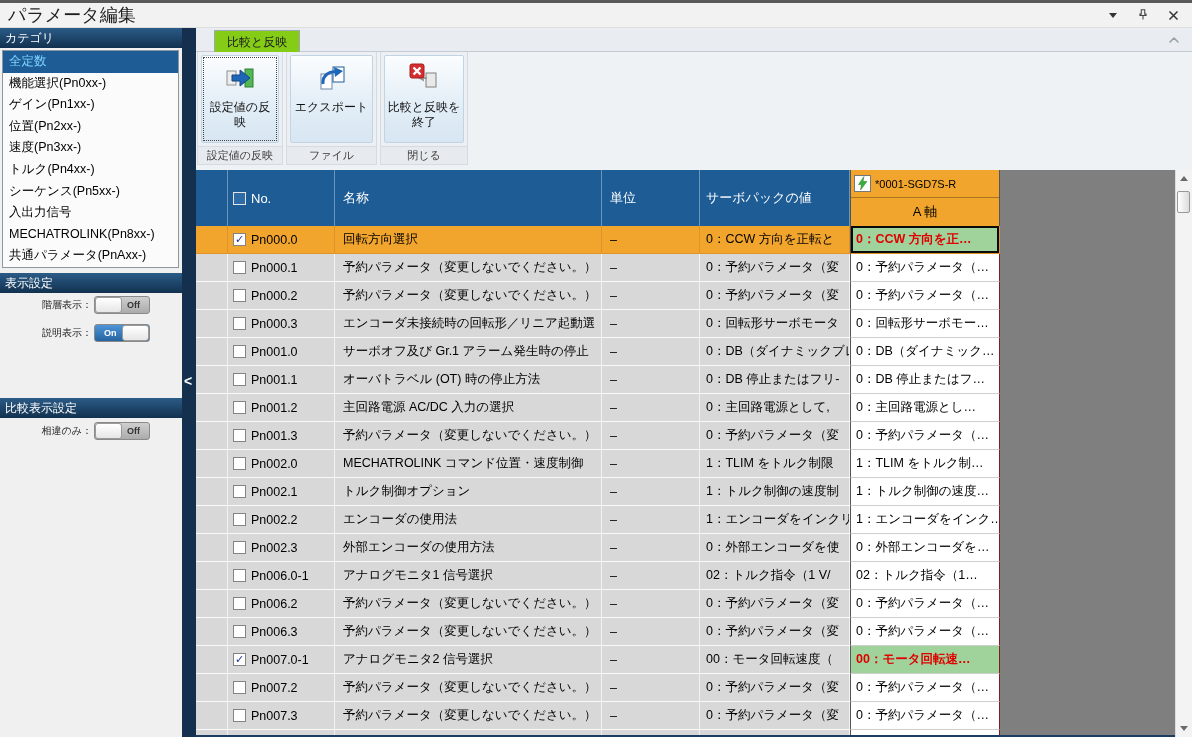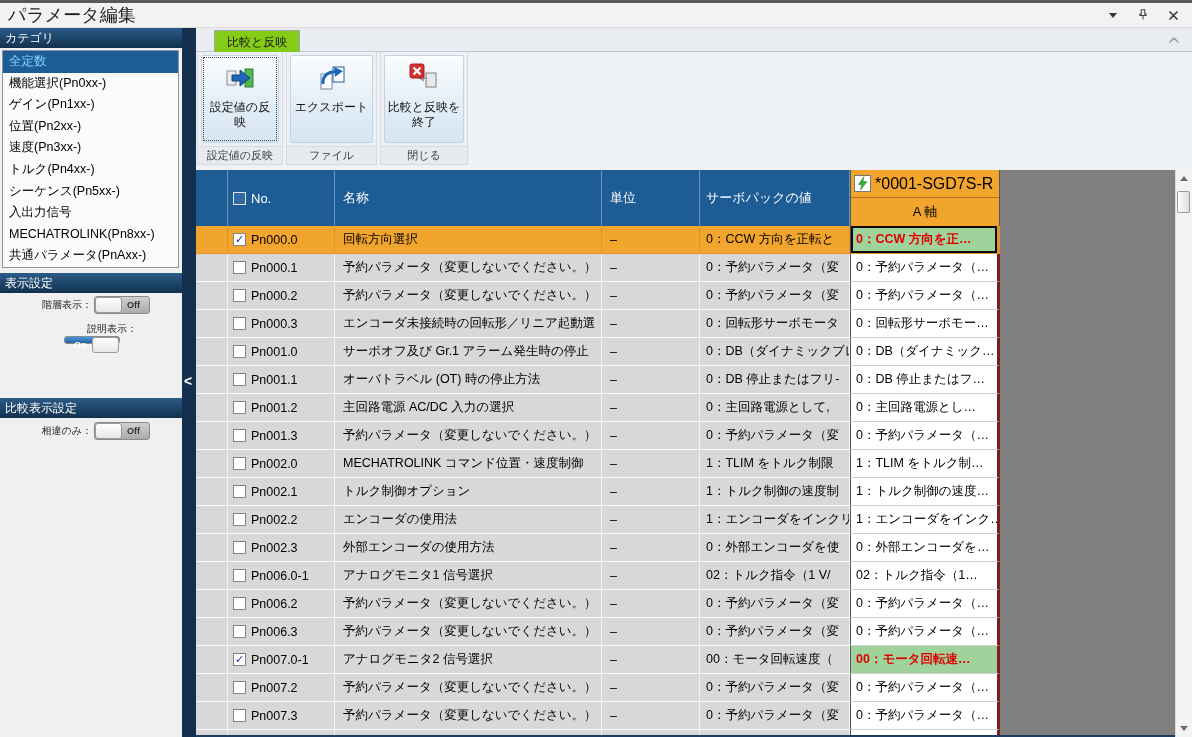--- a/index.html
+++ b/index.html
@@ -52,31 +52,31 @@
   .table-area{position:absolute;left:0;top:142px;width:979px;height:565px;background:#7F7F7F;overflow:hidden;border-bottom:2px solid #1C3C60;box-sizing:content-box;}
   .thead{display:flex;height:56px;}
   .th{background:#1E5C96;color:#FFF;font-size:13px;display:flex;align-items:center;box-sizing:border-box;border-right:1px solid rgba(255,255,255,0.35);}
   .c-rowhdr{width:32px;flex:none;}
   .c-no{width:107px;flex:none;padding-left:5px;}
   .c-name{width:267px;flex:none;padding-left:8px;}
   .c-unit{width:98px;flex:none;padding-left:8px;}
   .c-servo{width:150px;flex:none;padding-left:6px;}
   .c-axis{width:150px;flex:none;}
   .th-axis{width:150px;flex:none;display:flex;flex-direction:column;border-left:1px solid #555;border-right:1px solid #555;box-sizing:border-box;}
-  .axis-top{height:28px;background:#F2A52D;display:flex;align-items:center;gap:4px;padding-left:3px;font-size:16px;color:#000;white-space:nowrap;overflow:hidden;border-bottom:1px solid rgba(0,0,0,0.3);box-sizing:border-box;}
+  .axis-top{height:28px;background:#F2A52D;display:flex;align-items:center;gap:4px;padding-left:3px;font-size:11px;color:#000;white-space:nowrap;overflow:hidden;border-bottom:1px solid rgba(0,0,0,0.3);box-sizing:border-box;}
   .axis-bot{height:28px;background:#F2A52D;display:flex;align-items:center;justify-content:center;font-size:13px;color:#000;}
   .bolt{width:17px;height:17px;flex:none;display:flex;}
 
   .trow{display:flex;height:28px;}
   .td{background:#D8D8D8;font-size:12.5px;color:#000;display:flex;align-items:center;box-sizing:border-box;border-right:1px solid #F2F2F2;border-bottom:1px solid #FAFAFA;white-space:nowrap;overflow:hidden;}
   .td.c-no{padding-left:5px;}
   .td.c-name{padding-left:8px;}
   .td.c-unit{padding-left:8px;}
   .td.c-servo{padding-left:6px;}
-  .td.c-axis{background:#FFFFFF;border-left:1px solid #555;border-right:3px solid #7f1d1d;border-bottom:1px solid #CFCFCF;padding-left:5px;}
+  .td.c-axis{background:#FFFFFF;border-left:1px solid #555;border-right:1px solid #7f1d1d;border-bottom:1px solid #CFCFCF;padding-left:5px;}
   .trow.rsel .td{background:#F2A52D;border-bottom-color:#E0932A;border-right-color:#E0932A;}
   .td.c-axis.diff{background:#A0D29B;color:#E00000;font-weight:bold;}
   .td.c-axis.axsel{box-shadow:inset 0 0 0 2px #0A0A0A;}
   .trow.partial .td{border-bottom:none;}
 
   .cb{width:13px;height:13px;flex:none;background:#FFF;border:1px solid #848484;box-sizing:border-box;display:inline-flex;align-items:center;justify-content:center;margin-right:5px;}
   .cb.checked::after{content:"\2713";font-size:11px;font-weight:bold;color:#20308F;line-height:1;}
   .cb-hdr{background:#2F6BA6;border:1px solid #E4E4E4;}
 
   
@@ -130,21 +130,21 @@
         <div class="cat-item">共通パラメータ(PnAxx-)</div>
       </div>
     <div class="sec-hdr" style="top:245px;">表示設定</div>
     <div class="toggle-row" style="top:266px;">
       <span class="tg-label">階層表示：</span>
       <span class="toggle off">
           <span class="knob"></span>
           <span class="tstate">Off</span>
         </span>
     </div>
-    <div class="toggle-row" style="top:294px;flex-direction:column;">
+    <div class="toggle-row" style="top:294px;">
       <span class="tg-label">説明表示：</span>
       <span class="toggle on">
           <span class="knob"></span>
           <span class="tstate">On</span>
         </span>
     </div>
     <div class="sec-hdr" style="top:370px;">比較表示設定</div>
     <div class="toggle-row" style="top:392px;">
       <span class="tg-label">相違のみ：</span>
       <span class="toggle off">

